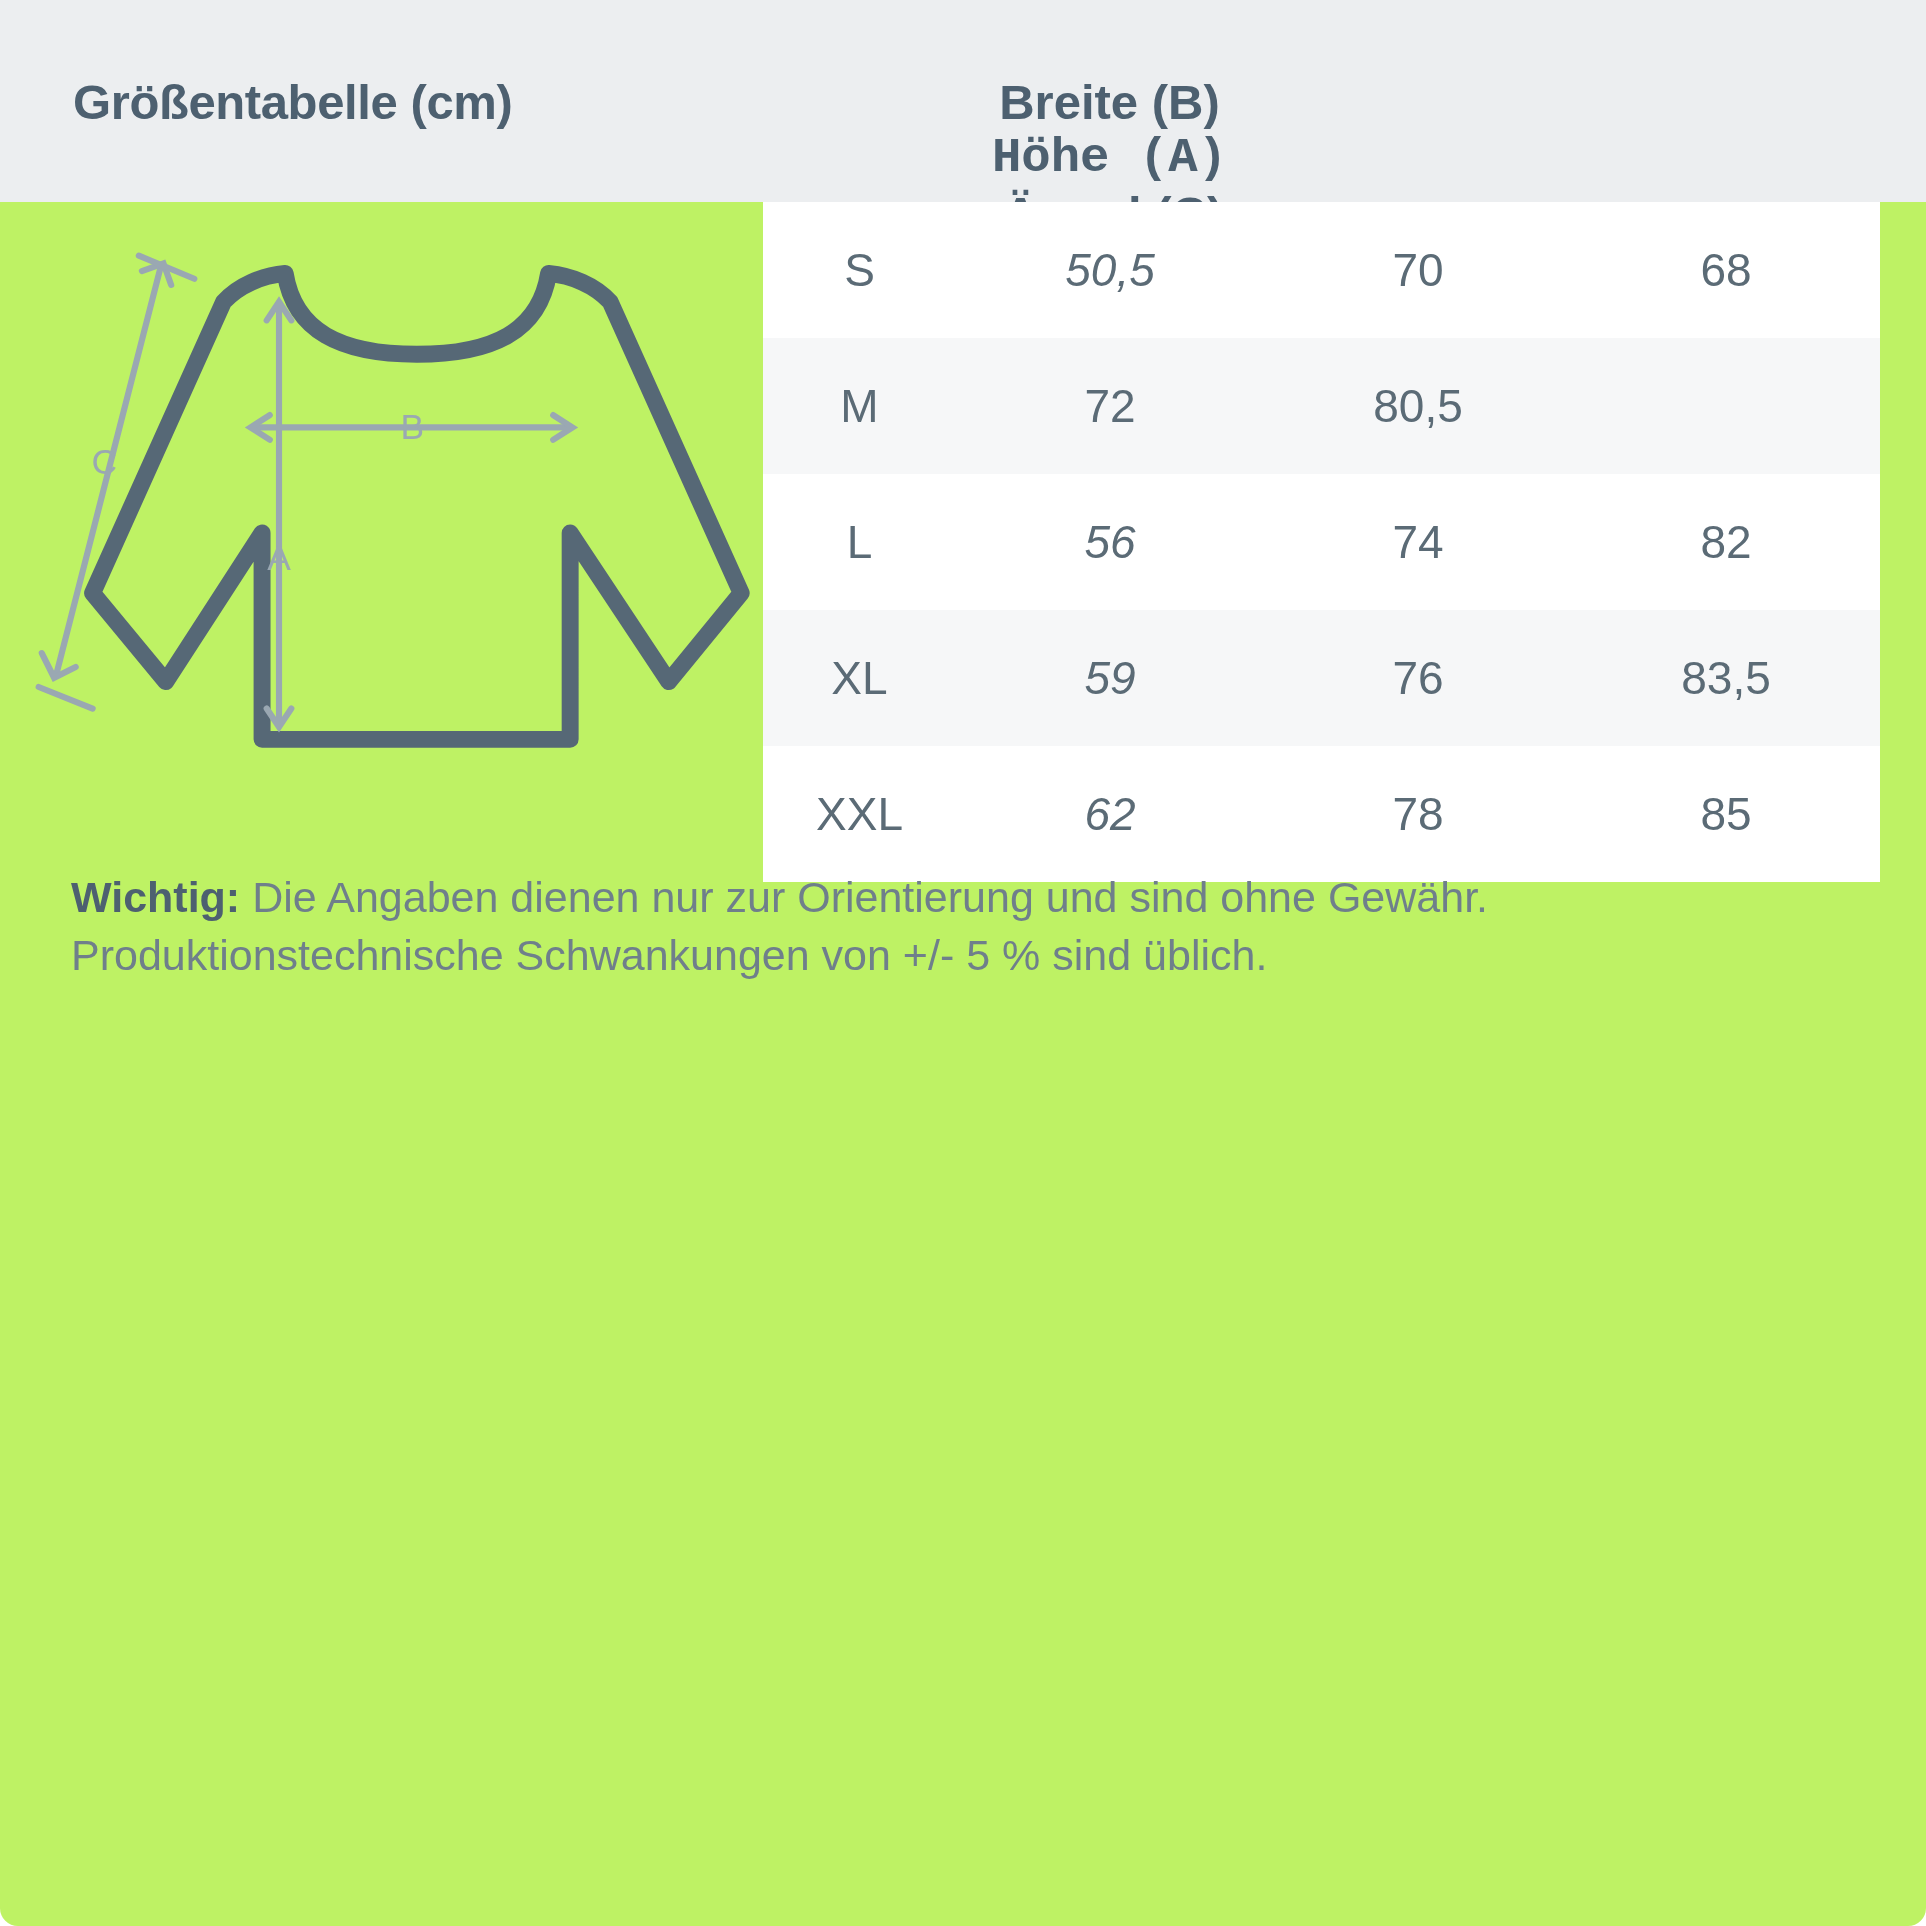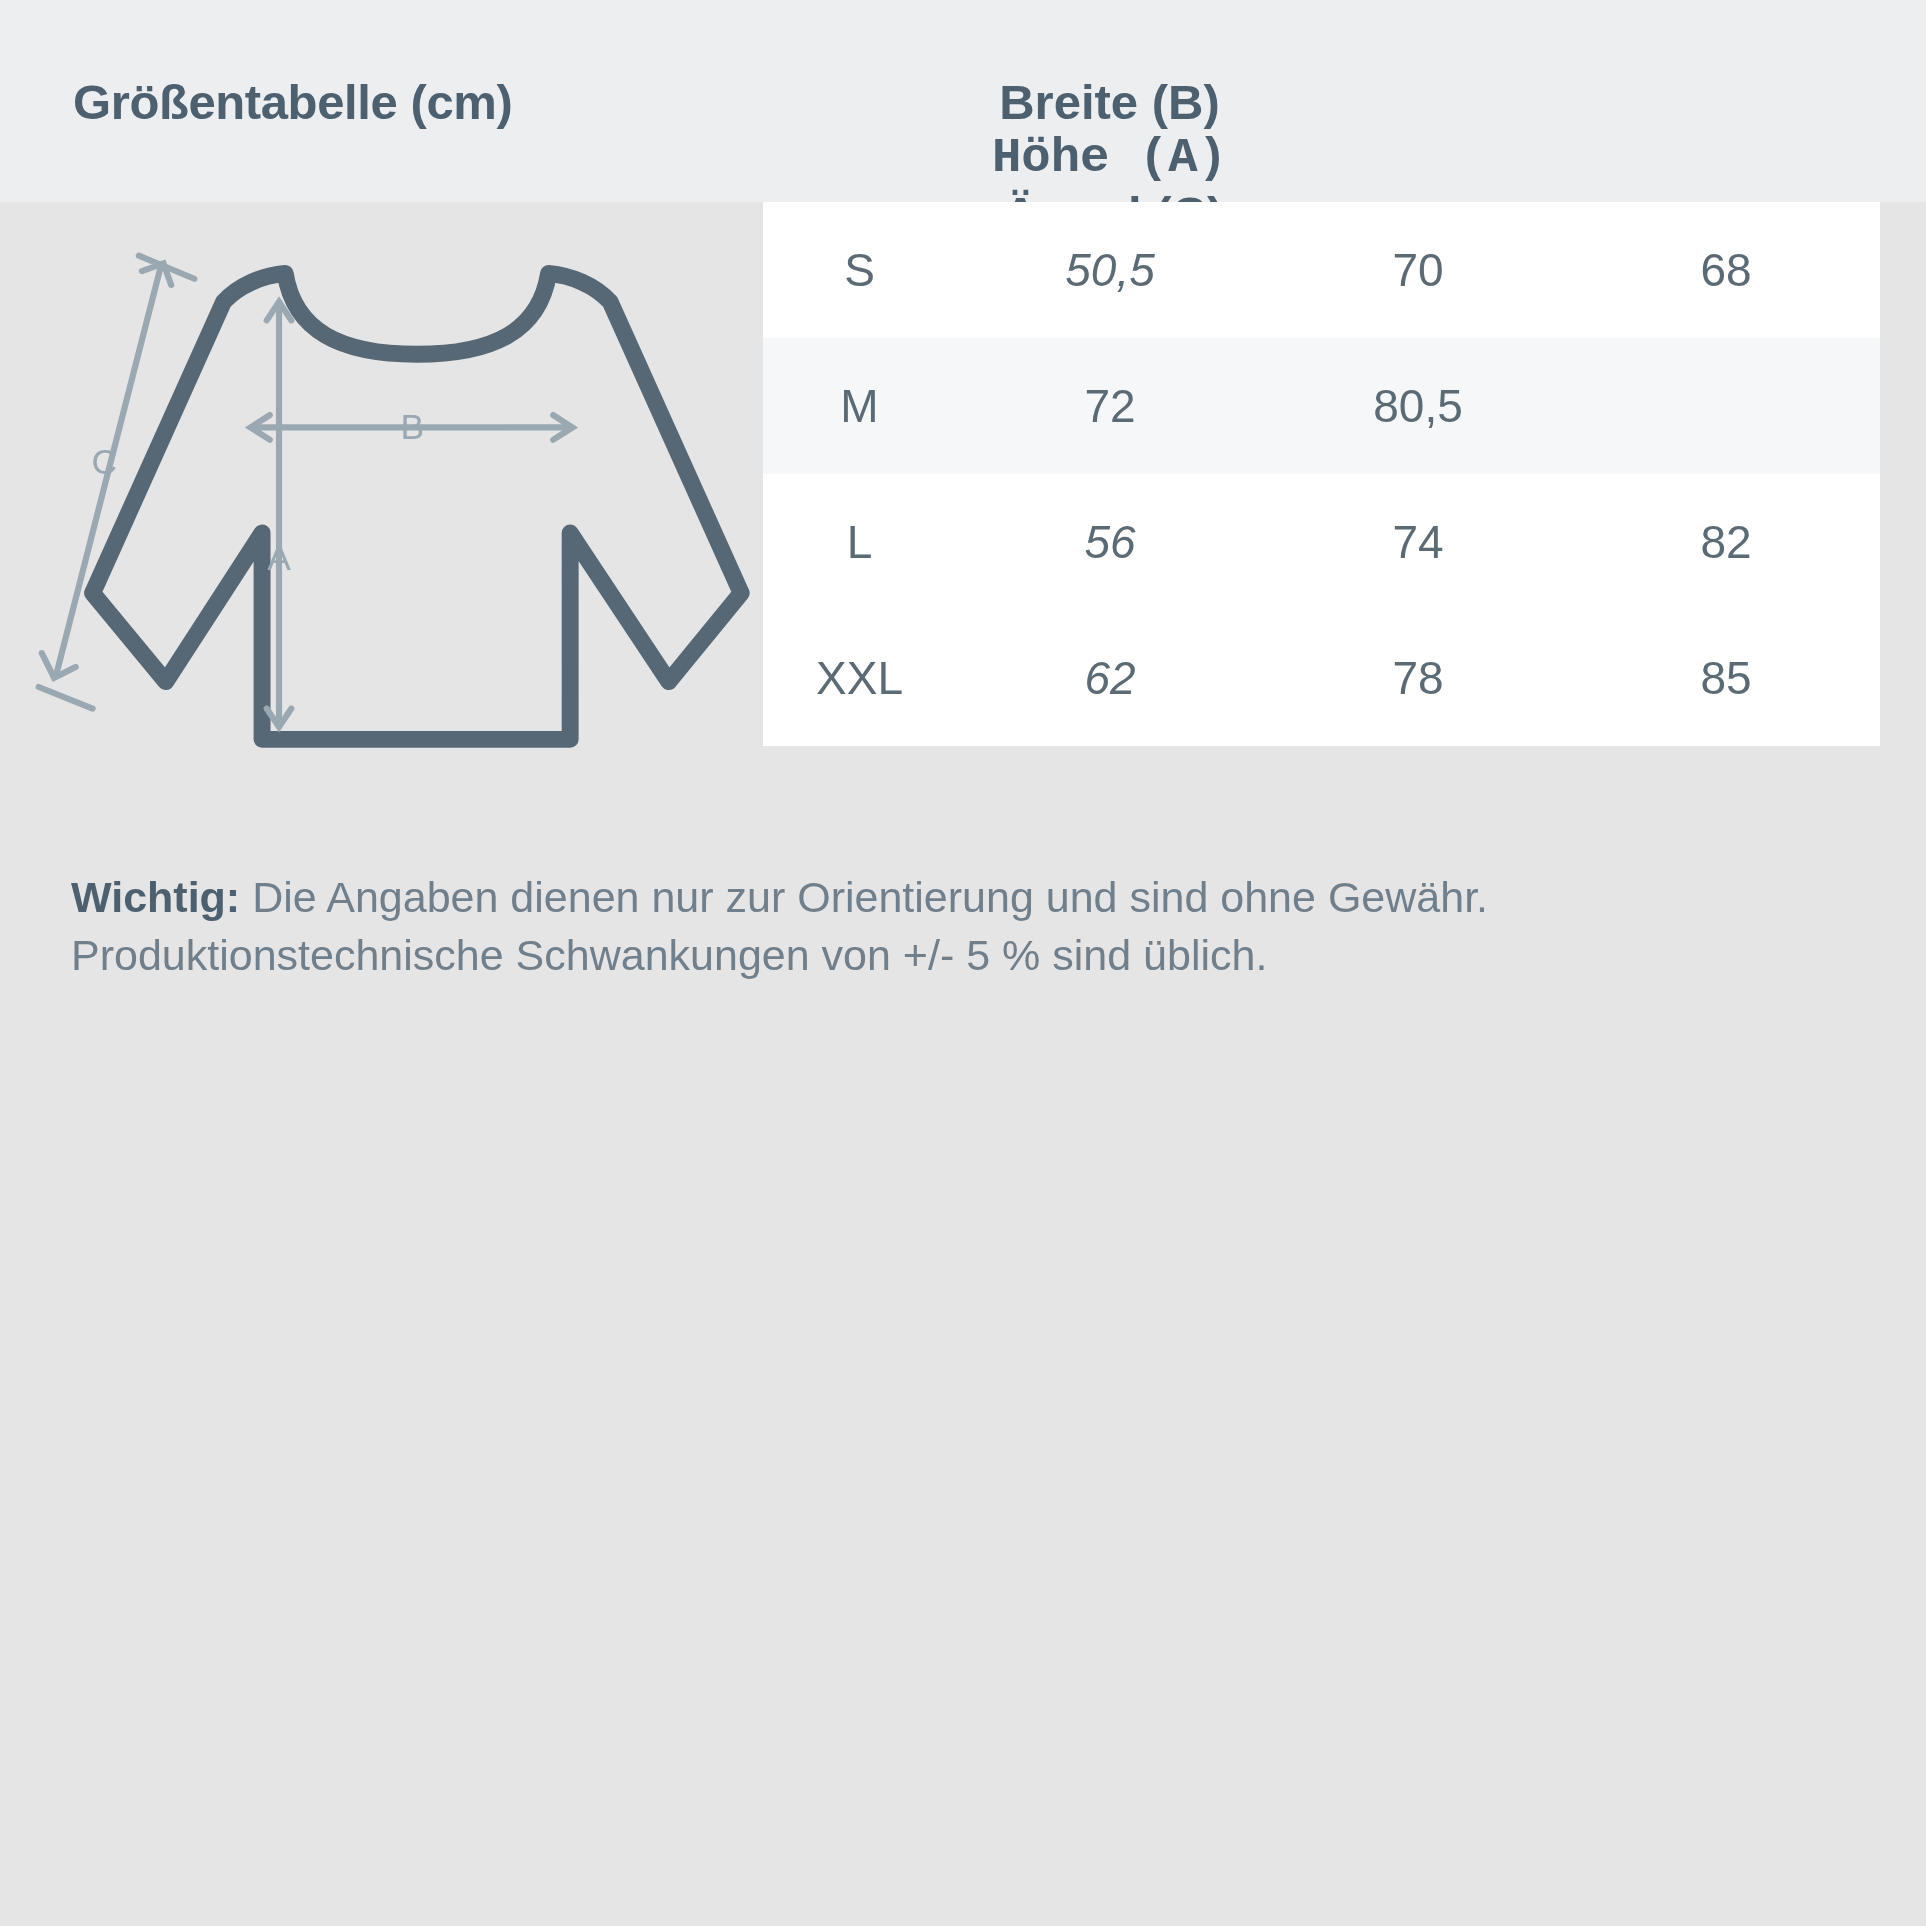--- a/index.html
+++ b/index.html
@@ -11,21 +11,22 @@
     overflow: hidden;
   }
   body {
     font-family: "Liberation Sans", sans-serif;
     color: #5b6b76;
   }
   .page {
     width: 1926px;
     height: 1926px;
     position: relative;
-    background: #e5e5e5;
+    background: #bef264;
+    border-radius: 18px;
   }
   
   .header {
     position: absolute;
     left: 0;
     top: 0;
     width: 1926px;
     height: 202px;
     background: #eceef0;
     display: flex;
@@ -185,20 +186,26 @@
       <div class="cell c-val3">80,5</div>
     </div>
 
     <div class="row">
       <div class="cell c-size">L</div>
       <div class="cell c-val">56</div>
       <div class="cell c-val2">74</div>
       <div class="cell c-val3">82</div>
     </div>
 
+    <div class="row alt">
+      <div class="cell c-size">XL</div>
+      <div class="cell c-val">59</div>
+      <div class="cell c-val2">76</div>
+      <div class="cell c-val3">83,5</div>
+    </div>
 
     <div class="row">
       <div class="cell c-size">XXL</div>
       <div class="cell c-val">62</div>
       <div class="cell c-val2">78</div>
       <div class="cell c-val3">85</div>
     </div>
 
   </div>
 

